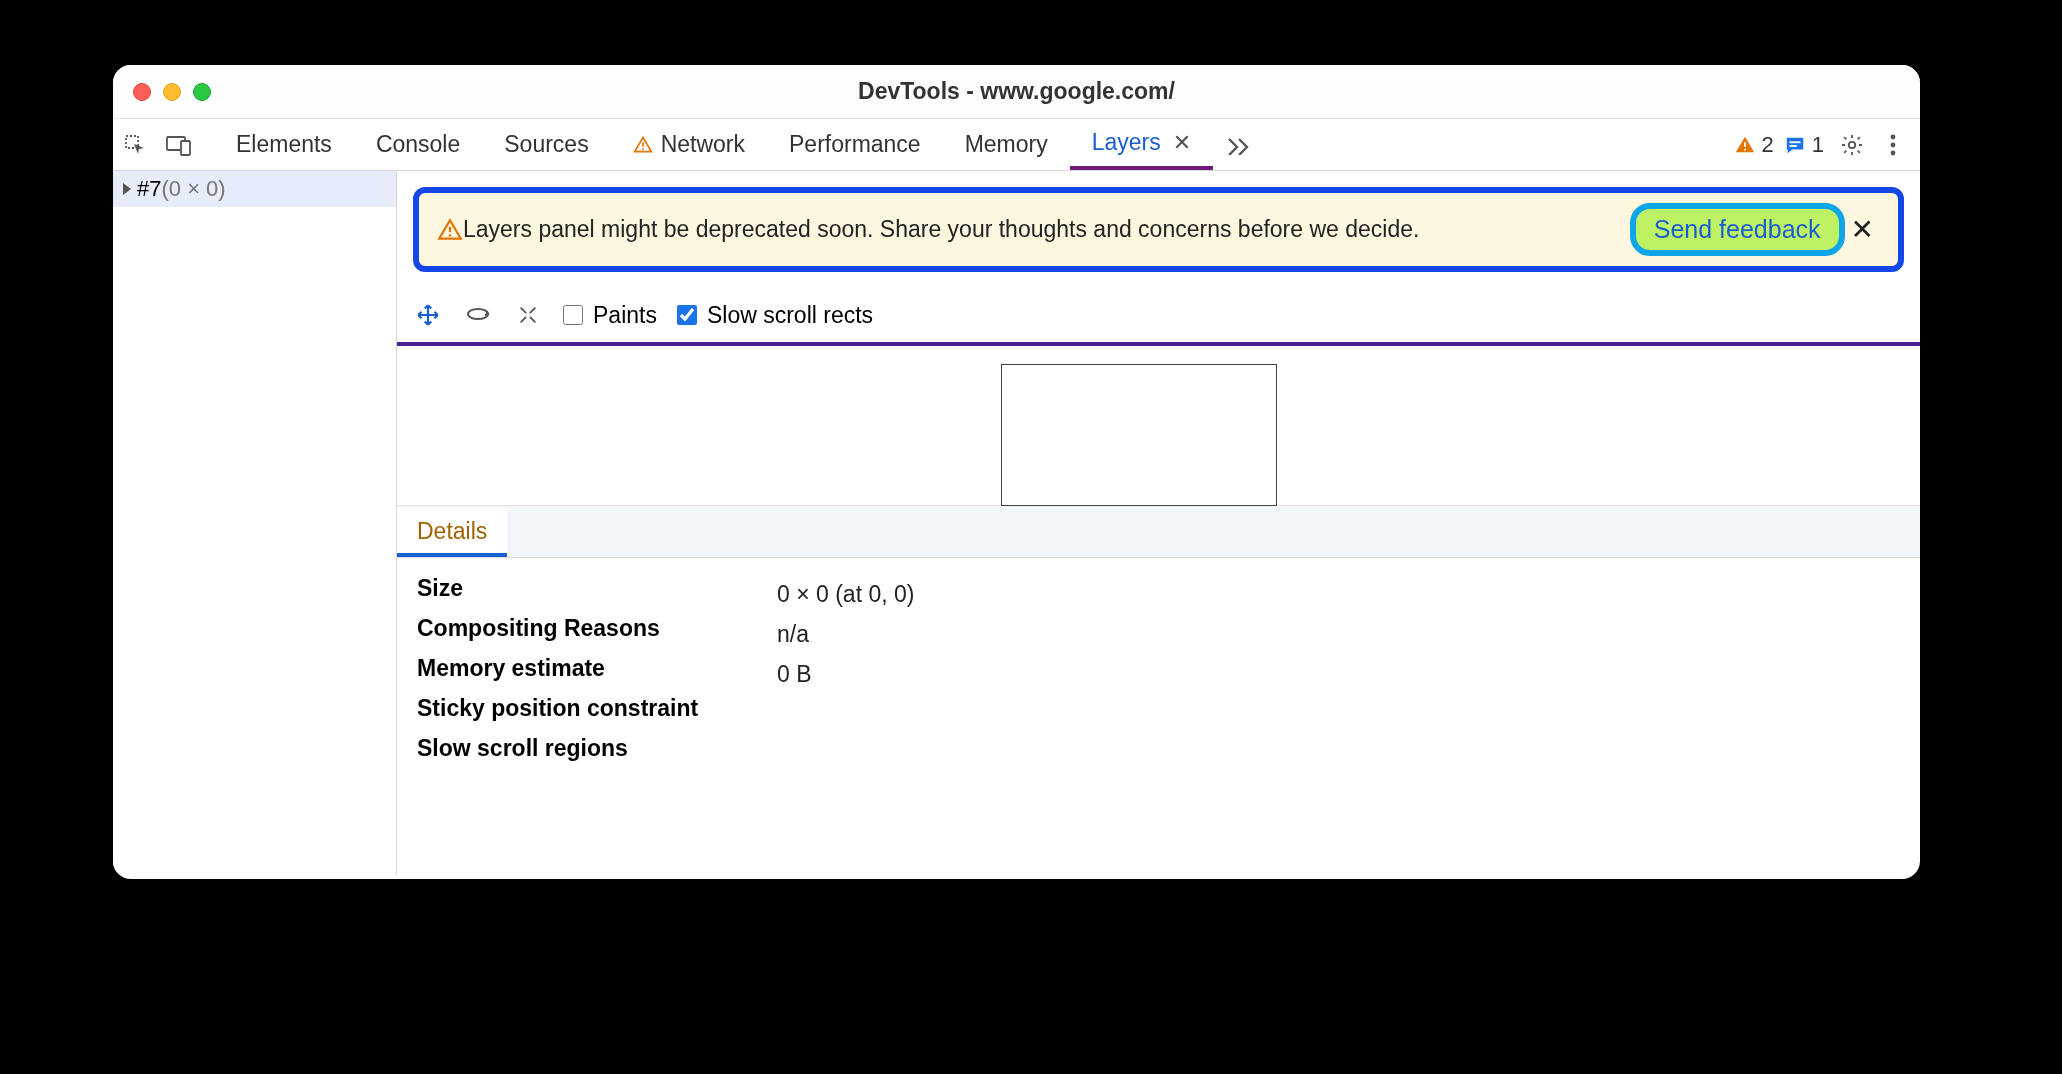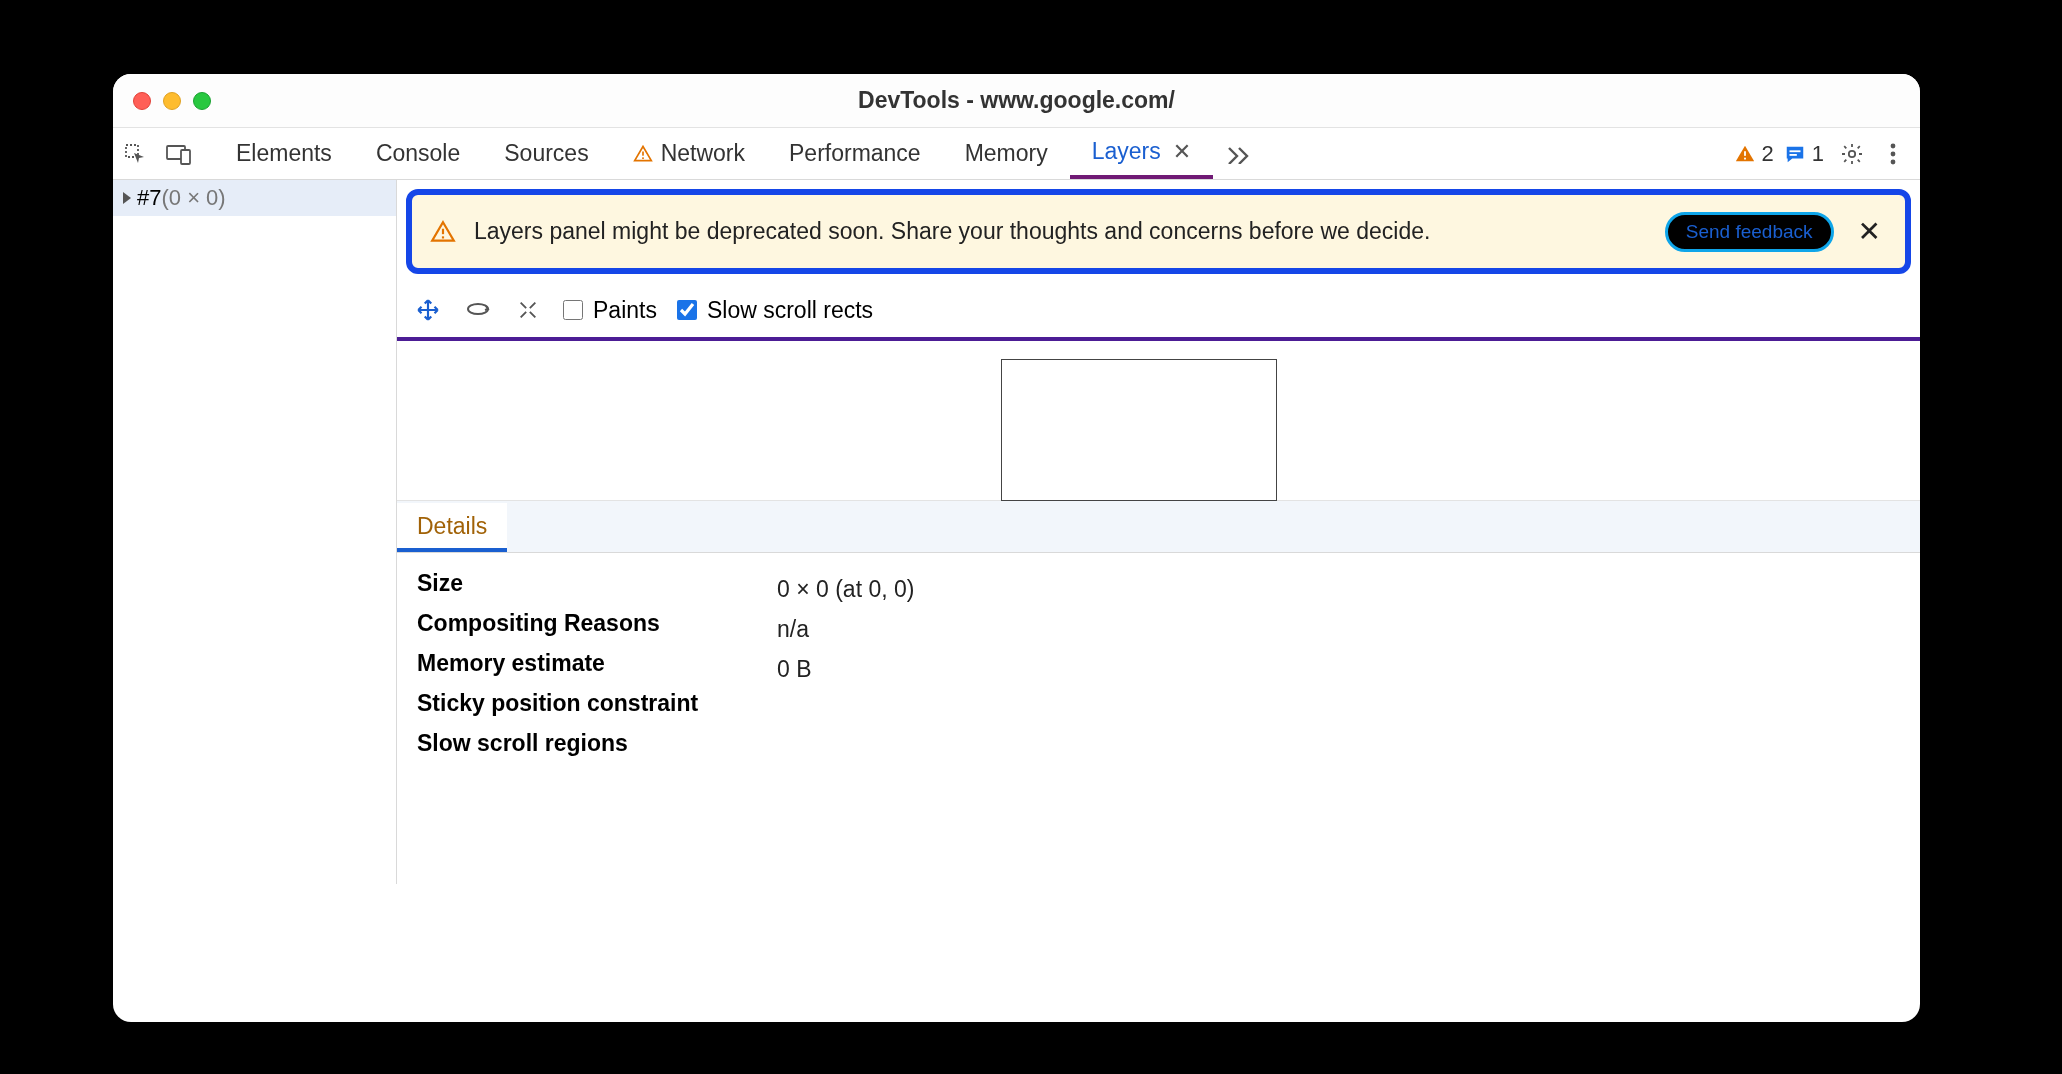--- a/index.html
+++ b/index.html
@@ -1,22 +1,22 @@
 <!DOCTYPE html>
 <html><head>
 <meta charset="utf-8">
 <style>
   * { box-sizing: border-box; margin: 0; padding: 0; }
   html, body { width: 2062px; height: 1074px; background: #000; font-family: -apple-system, BlinkMacSystemFont, "Segoe UI", Helvetica, Arial, sans-serif; }
   .stage { position: relative; width: 2062px; height: 1074px; }
 
   .window {
     position: absolute;
-    left: 113px; top: 74px;
-    width: 1807px; height: 948px;
+    left: 113px; top: 65px;
+    width: 1807px; height: 814px;
     background: #fff;
     border-radius: 18px;
     box-shadow: 0 30px 60px rgba(0,0,0,0.55);
     overflow: hidden;
   }
 
   
   .titlebar {
     height: 54px;
     display: flex; align-items: center;
@@ -58,37 +58,36 @@
   .sidebar { width:284px; border-right:1px solid #d9d9d9; background:#fff; }
   .tree-row { display:flex; align-items:center; height:36px; font-size:22px; background:#e6edf8; padding-left:10px; cursor:pointer; }
   .tree-caret { display:inline-block; width:0; height:0; border-top:6px solid transparent; border-bottom:6px solid transparent; border-left:8px solid #555; margin-right:6px; }
   .tree-dim { color:#777; }
 
   .main { flex:1; display:flex; flex-direction:column; }
 
   
   .info-wrap { padding:0; }
   .infobar {
-    margin: 9px;
+    margin: 16px;
     background:#fef7e0;
     border:6px solid #1546e8;
     border-radius:12px;
     height:85px;
     display:flex; align-items:center;
     padding:0 18px;
-    gap:18px;
     font-size:23px;
     color:#222;
   }
   .infobar .msg { flex:1; }
   .feedback-btn {
-    border:3px solid #0ea5e9;
-    background:#000000;
+    border:6px solid #0ea5e9;
+    background:#bef264;
     color:#1a5fd0;
-    font-size:19px;
+    font-size:25px;
     padding:6px 18px;
     border-radius:20px;
     cursor:pointer;
     white-space:nowrap;
   }
   .infobar .close { font-size:28px; color:#222; cursor:pointer; padding:0 6px; }
 
   
   .ltoolbar {
     height:58px;

